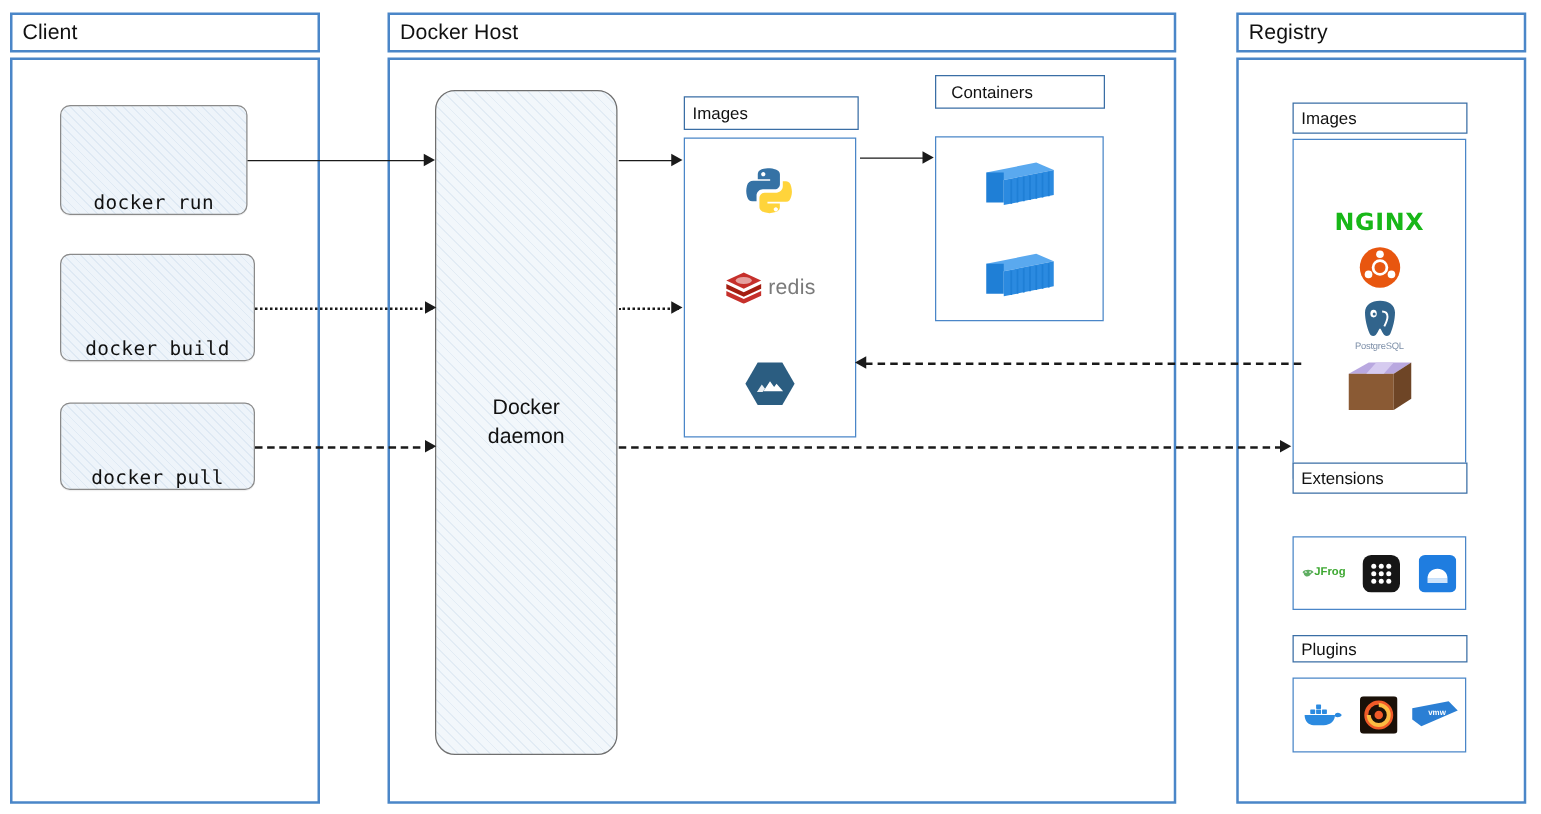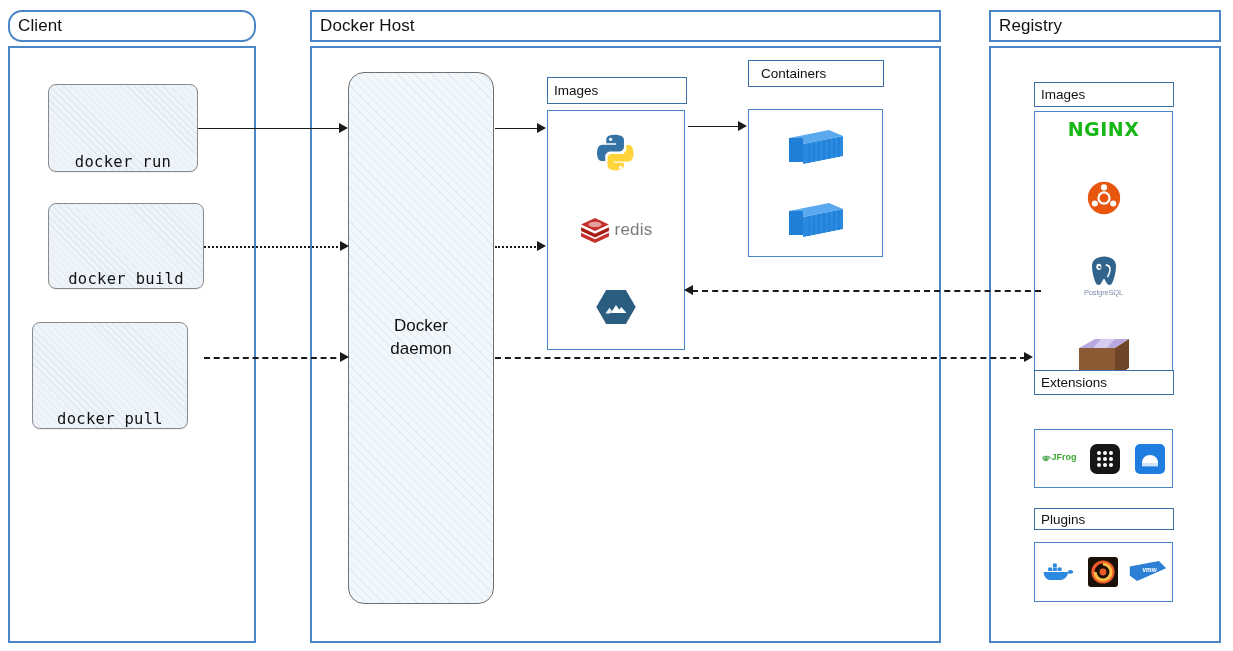--- a/index.html
+++ b/index.html
@@ -79,34 +79,34 @@
   .redis-txt{font-size:17px;color:#7a7a7a;font-family:"Liberation Sans",sans-serif;
              margin-left:5px;letter-spacing:.2px;}
   .pg-txt{font-size:7.5px;color:#7d8fa8;letter-spacing:-.2px;margin-top:-2px;}
   .jfrog-txt{font-size:9px;color:#3ea832;font-weight:bold;margin-top:-3px;}
 </style>
 </head>
 <body>
 
 <div class="canvas">
 
-  <div class="abs region-title" style="left:8px;top:10px;width:248px;height:32px;border-radius:14px;">
+  <div class="abs region-title" style="left:8px;top:10px;width:248px;height:32px;">
     <span>Client</span>
   </div>
   <div class="abs region-body" style="left:8px;top:46px;width:248px;height:597px;"></div>
 
   <div class="abs cmd" style="left:48px;top:84px;width:150px;height:88px;">
     <span>docker run</span>
   </div>
 
   <div class="abs cmd" style="left:48px;top:203px;width:156px;height:86px;">
     <span>docker build</span>
   </div>
 
-  <div class="abs cmd" style="left:32px;top:322px;width:156px;height:107px;">
+  <div class="abs cmd" style="left:48px;top:322px;width:156px;height:70px;">
     <span>docker pull</span>
   </div>
 
   <div class="abs region-title" style="left:310px;top:10px;width:631px;height:32px;">
     <span>Docker Host</span>
   </div>
   <div class="abs region-body" style="left:310px;top:46px;width:631px;height:597px;"></div>
 
   <div class="abs daemon" style="left:348px;top:72px;width:146px;height:532px;">
     <div>
@@ -185,21 +185,21 @@
   </div>
 
   <div class="abs region-title" style="left:989px;top:10px;width:232px;height:32px;">
     <span>Registry</span>
   </div>
   <div class="abs region-body" style="left:989px;top:46px;width:232px;height:597px;"></div>
 
   <div class="abs panel-title" style="left:1034px;top:82px;width:140px;height:25px;">
     <span>Images</span>
   </div>
-  <div class="abs panel-body" style="left:1034px;top:111px;width:139px;height:272px;justify-content:space-between;">
+  <div class="abs panel-body" style="left:1034px;top:111px;width:139px;height:272px;justify-content:center;">
 
     <div class="logo" style="height:34px;">
       <span class="nginx-txt">NGINX</span>
     </div>
 
     <div class="logo" style="width:38px;height:38px;">
       <svg width="34" height="34" viewBox="0 0 40 40" aria-hidden="true">
         <circle cx="20" cy="20" r="19" fill="#e8560f"></circle>
         <circle cx="20" cy="20" r="6.5" fill="none" stroke="#fff" stroke-width="2.6"></circle>
         <circle cx="20" cy="7.5" r="3.6" fill="#fff"></circle>

